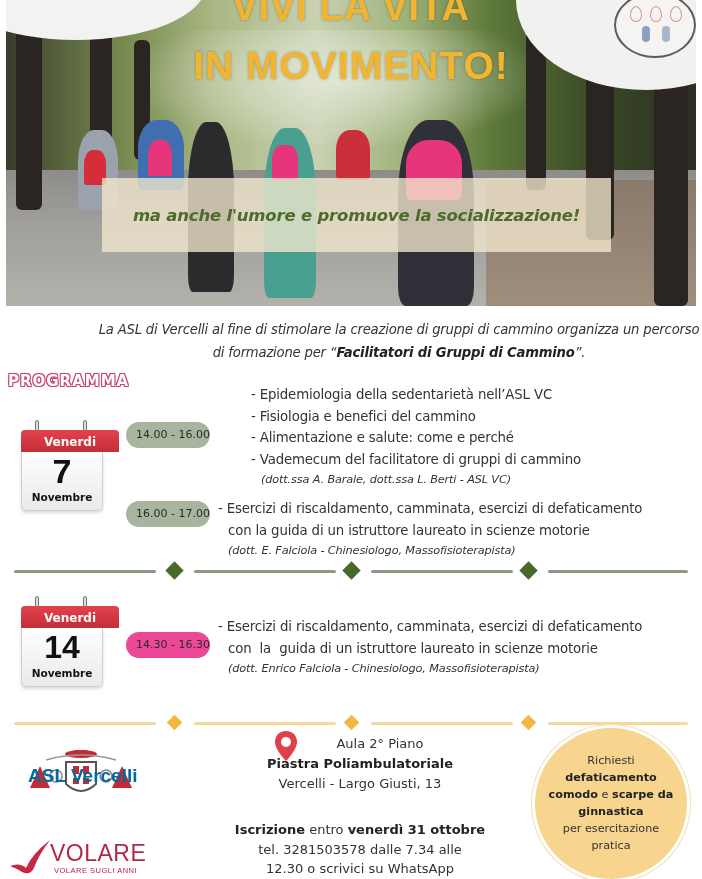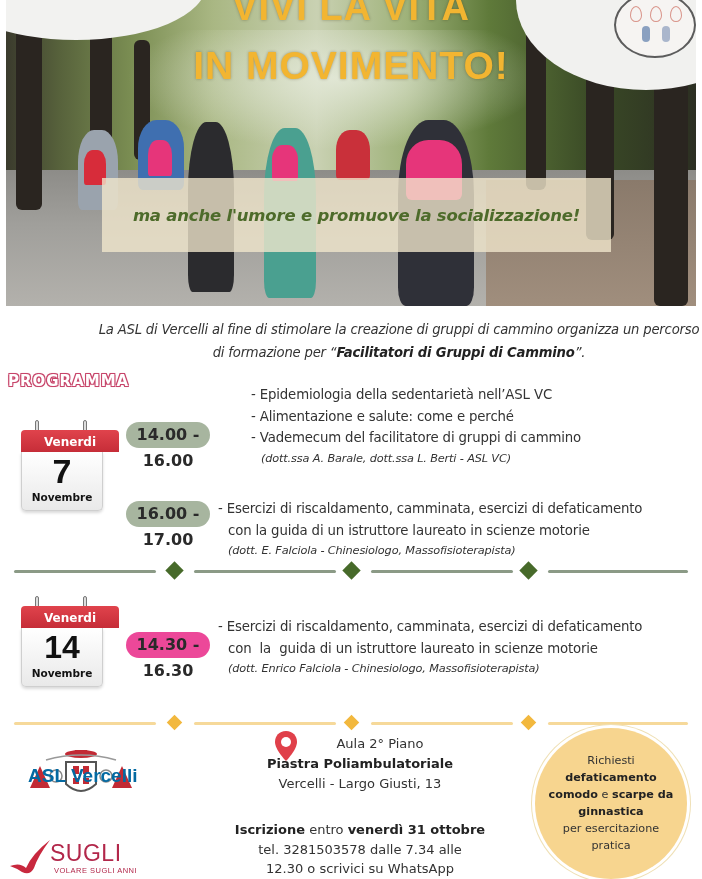--- a/index.html
+++ b/index.html
@@ -66,21 +66,21 @@
   .cal .ring { position:absolute; top:-6px; width:4px; height:16px; border:1.5px solid #777; border-radius:3px; background:#ddd; }
   .cal .head { position:absolute; left:0; top:4px; width:98px; height:22px; background:linear-gradient(#e0434c,#c62d38);
     border-radius:4px 4px 0 0; color:#fff; font-weight:bold; font-size:12px; text-align:center; line-height:24px; }
   .cal .body { position:absolute; left:0; top:26px; width:82px; height:59px; background:linear-gradient(#ffffff,#e9e9e9);
     border:1px solid #cfcfcf; border-top:none; border-radius:0 0 5px 5px; box-shadow: 0 2px 3px rgba(0,0,0,0.15); text-align:center; }
   .cal .day { display:block; font-family:"Liberation Sans", sans-serif; font-weight:bold; color:#111; line-height:36px; margin-top:1px; }
   .cal .month { display:block; font-weight:bold; font-size:10.5px; color:#111; line-height:16px; }
 
   
   .pill { position:absolute; width:84px; height:26px; border-radius:13px; font-family:"DejaVu Sans", sans-serif;
-    font-weight:bold; font-size:16px; color:#2a2a2a; text-align:center; line-height:26px; }
+    font-weight:normal; font-size:11px; color:#2a2a2a; text-align:right; line-height:26px; }
   .pill.green { background:#a7b59f; }
   .pill.yellow { background:#ec4899; }
 
   
   .sched { position:absolute; font-size:13.3px; line-height:21.5px; color:#333; letter-spacing:-0.15px; }
   .sched .note { font-style:italic; font-size:11.3px; line-height:20px; color:#333; padding-left:10px; }
   .sched .cont { padding-left:10px; }
 
   
   .divider { position:absolute; left:14px; width:674px; height:16px; }
@@ -168,20 +168,21 @@
   <div class="head">Venerdi</div>
   <div class="body">
     <span class="day" style="font-size:34px;">7</span>
     <span class="month">Novembre</span>
   </div>
 </div>
 
 <div class="pill green" style="left:126px;top:422px;">14.00 - 16.00</div>
 <div class="sched" style="left:218px;top:384px;margin-left:33px;">
   <div>- Epidemiologia della sedentarietà nell’ASL VC</div>
+  <div>- Fisiologia e benefici del cammino</div>
   <div>- Alimentazione e salute: come e perché</div>
   <div>- Vademecum del facilitatore di gruppi di cammino</div>
   <div class="note">(dott.ssa A. Barale, dott.ssa L. Berti - ASL VC)</div>
 </div>
 
 <div class="pill green" style="left:126px;top:501px;">16.00 - 17.00</div>
 <div class="sched" style="left:218px;top:498px;">
   <div>- Esercizi di riscaldamento, camminata, esercizi di defaticamento</div>
   <div class="cont">con la guida di un istruttore laureato in scienze motorie</div>
   <div class="note">(dott. E. Falciola - Chinesiologo, Massofisioterapista)</div>
@@ -238,21 +239,21 @@
   <rect x="53" y="18" width="4" height="22" fill="#fff"></rect>
   <circle cx="30" cy="28" r="6" fill="none" stroke="#888" stroke-width="1.5"></circle>
   <circle cx="80" cy="28" r="6" fill="none" stroke="#888" stroke-width="1.5"></circle>
 </svg>
 <div class="asl-name">ASL Vercelli</div>
 
 <div class="dedalo">
   <svg style="position:absolute;left:0;top:0;" width="44" height="40" viewBox="0 0 44 40">
     <path d="M2 28 Q12 24 18 30 Q24 16 42 2 Q30 18 26 30 Q22 38 14 34 Q8 30 2 28 Z" fill="#c8283e"></path>
   </svg>
-  <div class="word">SUGLI</div>
+  <div class="word">VOLARE</div>
   <div class="tag">VOLARE SUGLI ANNI</div>
 </div>
 
 <svg class="pin" viewBox="0 0 24 32">
   <path d="M12 1 C5 1 1 6 1 12 C1 20 12 31 12 31 C12 31 23 20 23 12 C23 6 19 1 12 1 Z" fill="#e0404a"></path>
   <circle cx="12" cy="12" r="5" fill="#fff"></circle>
 </svg>
 <div class="venue">
   <div class="l1">Aula 2° Piano</div>
   <div><b>Piastra Poliambulatoriale</b></div>

